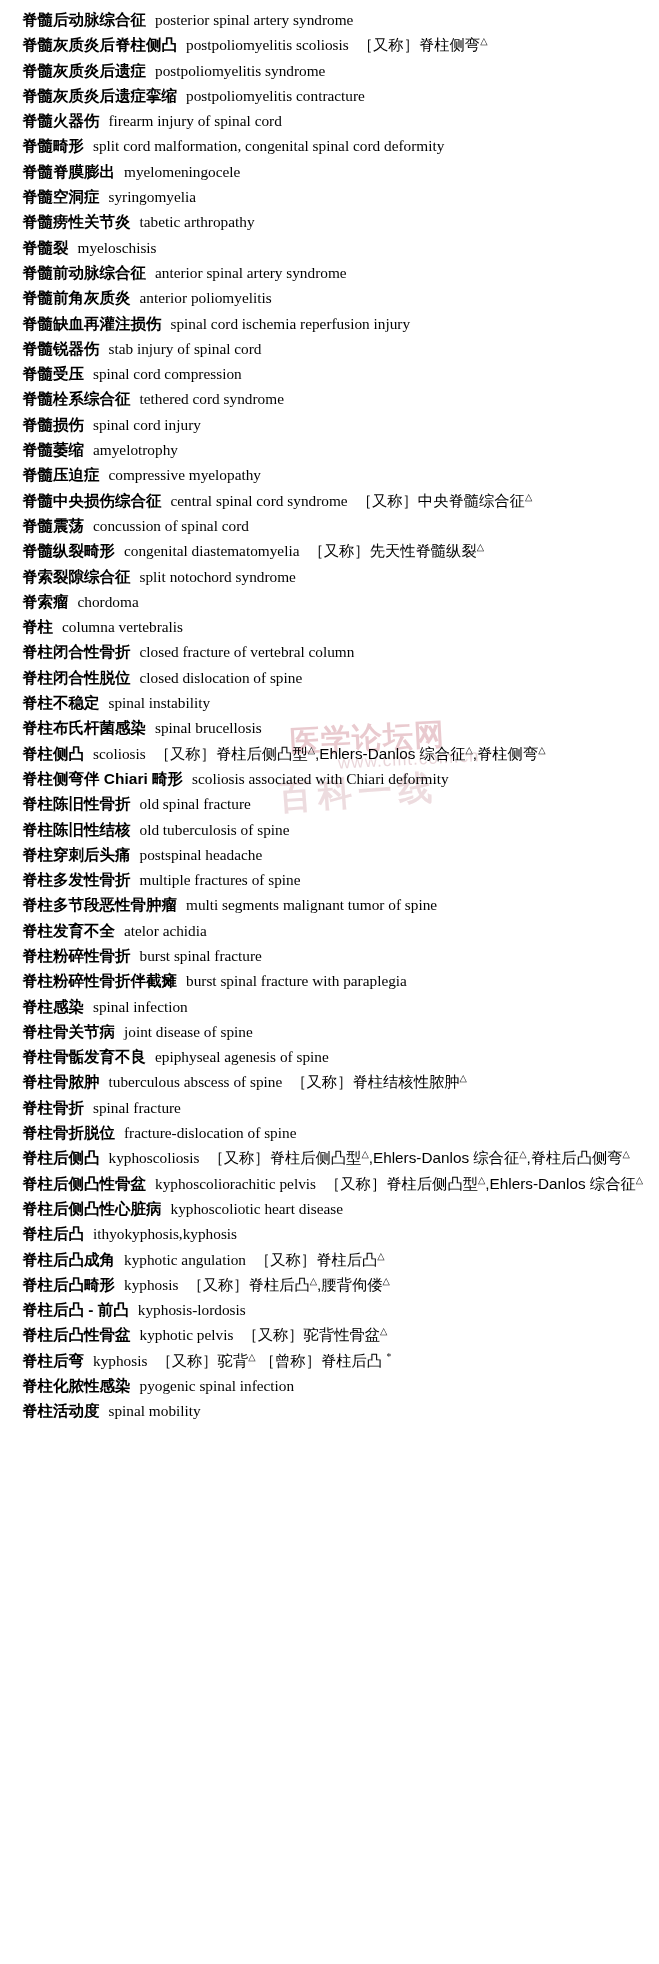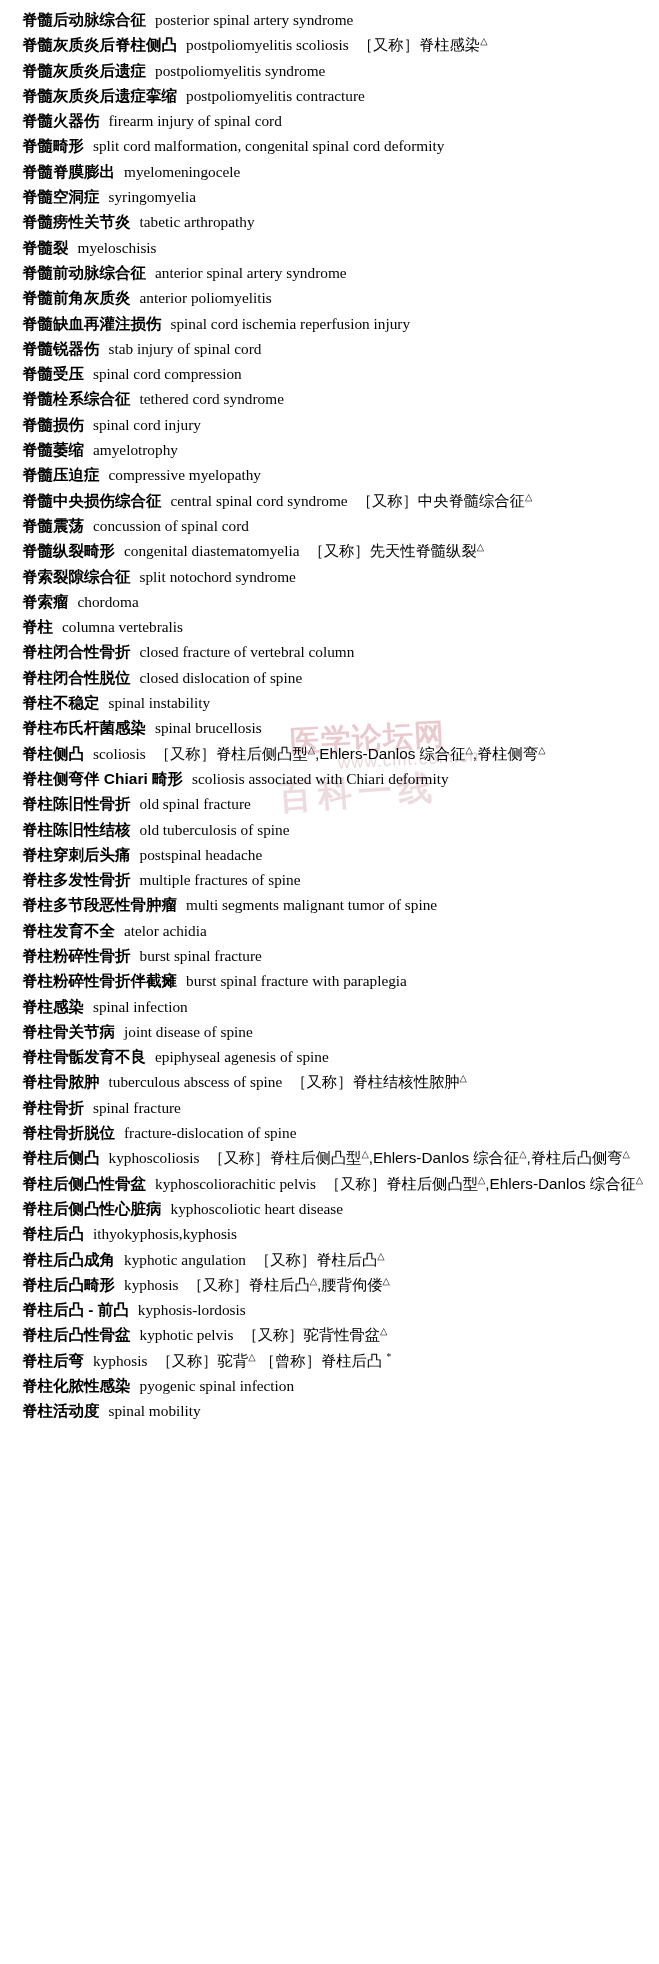--- a/index.html
+++ b/index.html
@@ -117,21 +117,21 @@
 <div class="page">
 
   <div class="watermark">
     <div class="wm-text1">医学论坛网</div>
     <div class="wm-text2">www.cmt.com.cn</div>
     <div class="wm-text3">百科一线</div>
   </div>
 
   <ul class="entries" id="entry-list">
       <li class="entry"><span class="term">脊髓后动脉综合征</span><span class="gap"></span><span class="eng">posterior spinal artery syndrome</span></li>
-      <li class="entry"><span class="term">脊髓灰质炎后脊柱侧凸</span><span class="gap"></span><span class="eng">postpoliomyelitis scoliosis</span><span class="gap"></span><span class="note"><span class="cn-note">［又称］脊柱感染</span><sup>△</sup></span></li>
+      <li class="entry"><span class="term">脊髓灰质炎后脊柱侧凸</span><span class="gap"></span><span class="eng">postpoliomyelitis scoliosis</span><span class="gap"></span><span class="note"><span class="cn-note">［又称］脊柱侧弯</span><sup>△</sup></span></li>
       <li class="entry"><span class="term">脊髓灰质炎后遗症</span><span class="gap"></span><span class="eng">postpoliomyelitis syndrome</span></li>
       <li class="entry"><span class="term">脊髓灰质炎后遗症挛缩</span><span class="gap"></span><span class="eng">postpoliomyelitis contracture</span></li>
       <li class="entry"><span class="term">脊髓火器伤</span><span class="gap"></span><span class="eng">firearm injury of spinal cord</span></li>
       <li class="entry"><span class="term">脊髓畸形</span><span class="gap"></span><span class="eng">split cord malformation, congenital spinal cord deformity</span></li>
       <li class="entry"><span class="term">脊髓脊膜膨出</span><span class="gap"></span><span class="eng">myelomeningocele</span></li>
       <li class="entry"><span class="term">脊髓空洞症</span><span class="gap"></span><span class="eng">syringomyelia</span></li>
       <li class="entry"><span class="term">脊髓痨性关节炎</span><span class="gap"></span><span class="eng">tabetic arthropathy</span></li>
       <li class="entry"><span class="term">脊髓裂</span><span class="gap"></span><span class="eng">myeloschisis</span></li>
       <li class="entry"><span class="term">脊髓前动脉综合征</span><span class="gap"></span><span class="eng">anterior spinal artery syndrome</span></li>
       <li class="entry"><span class="term">脊髓前角灰质炎</span><span class="gap"></span><span class="eng">anterior poliomyelitis</span></li>

